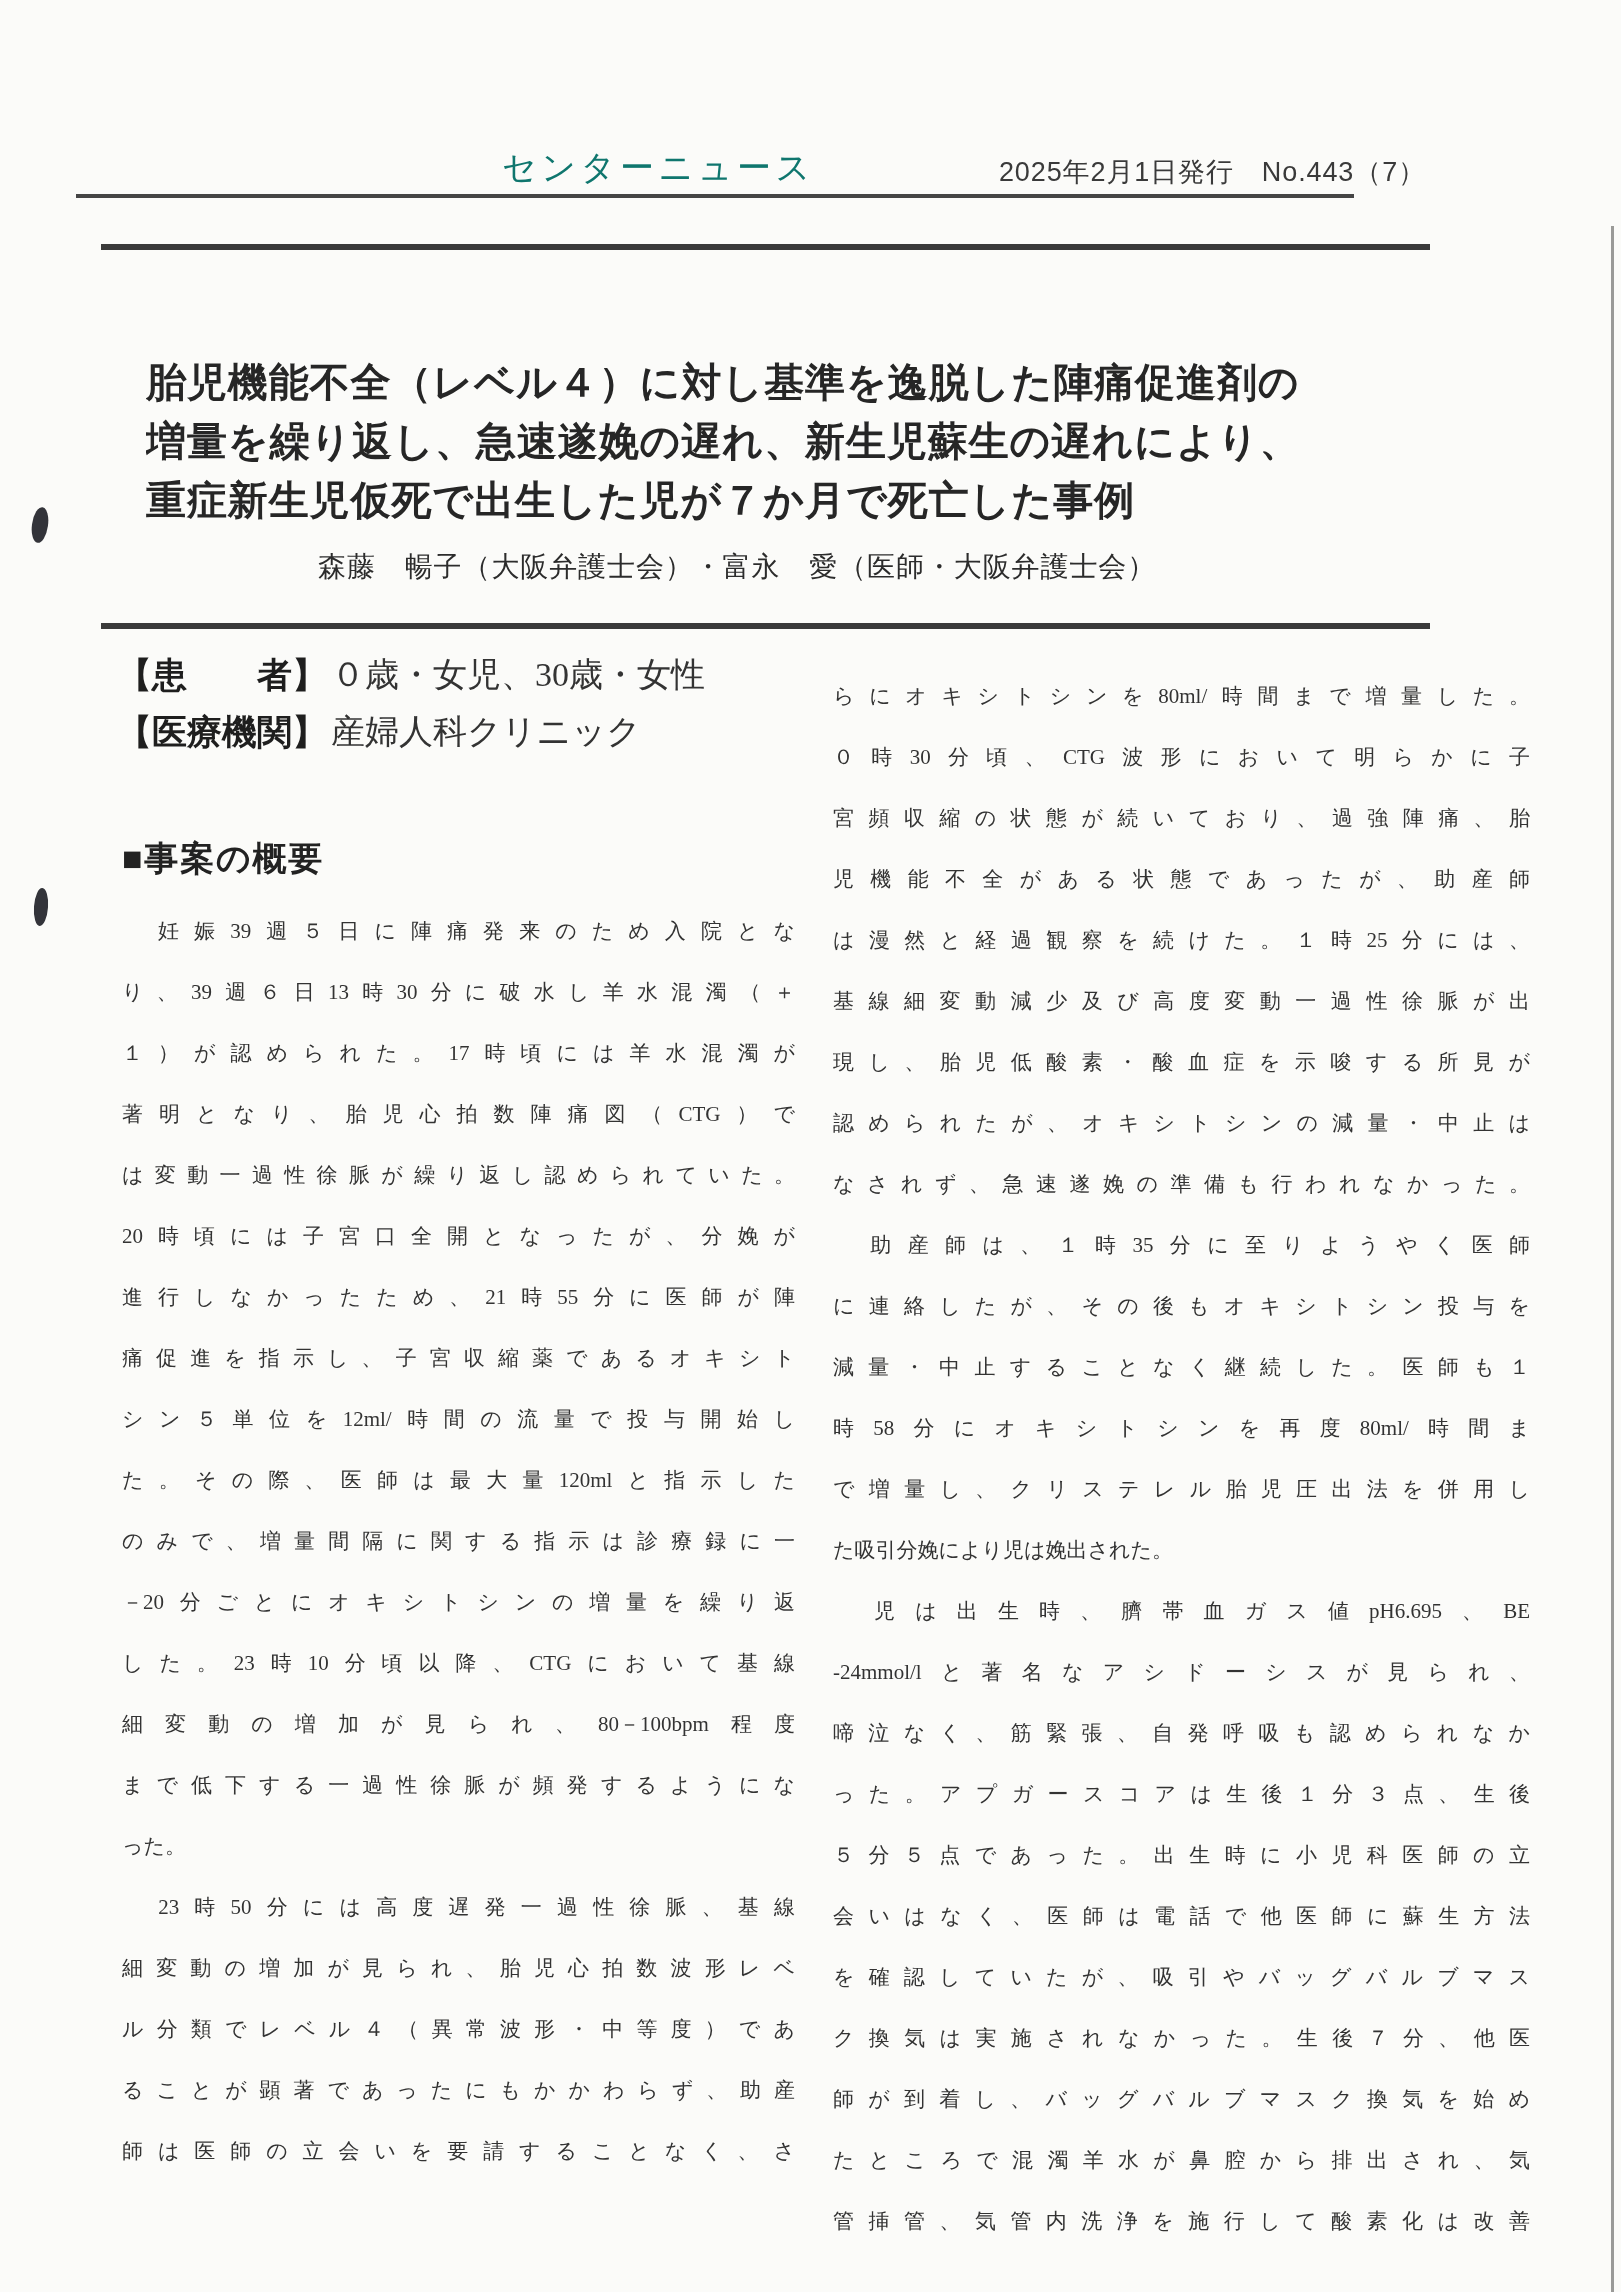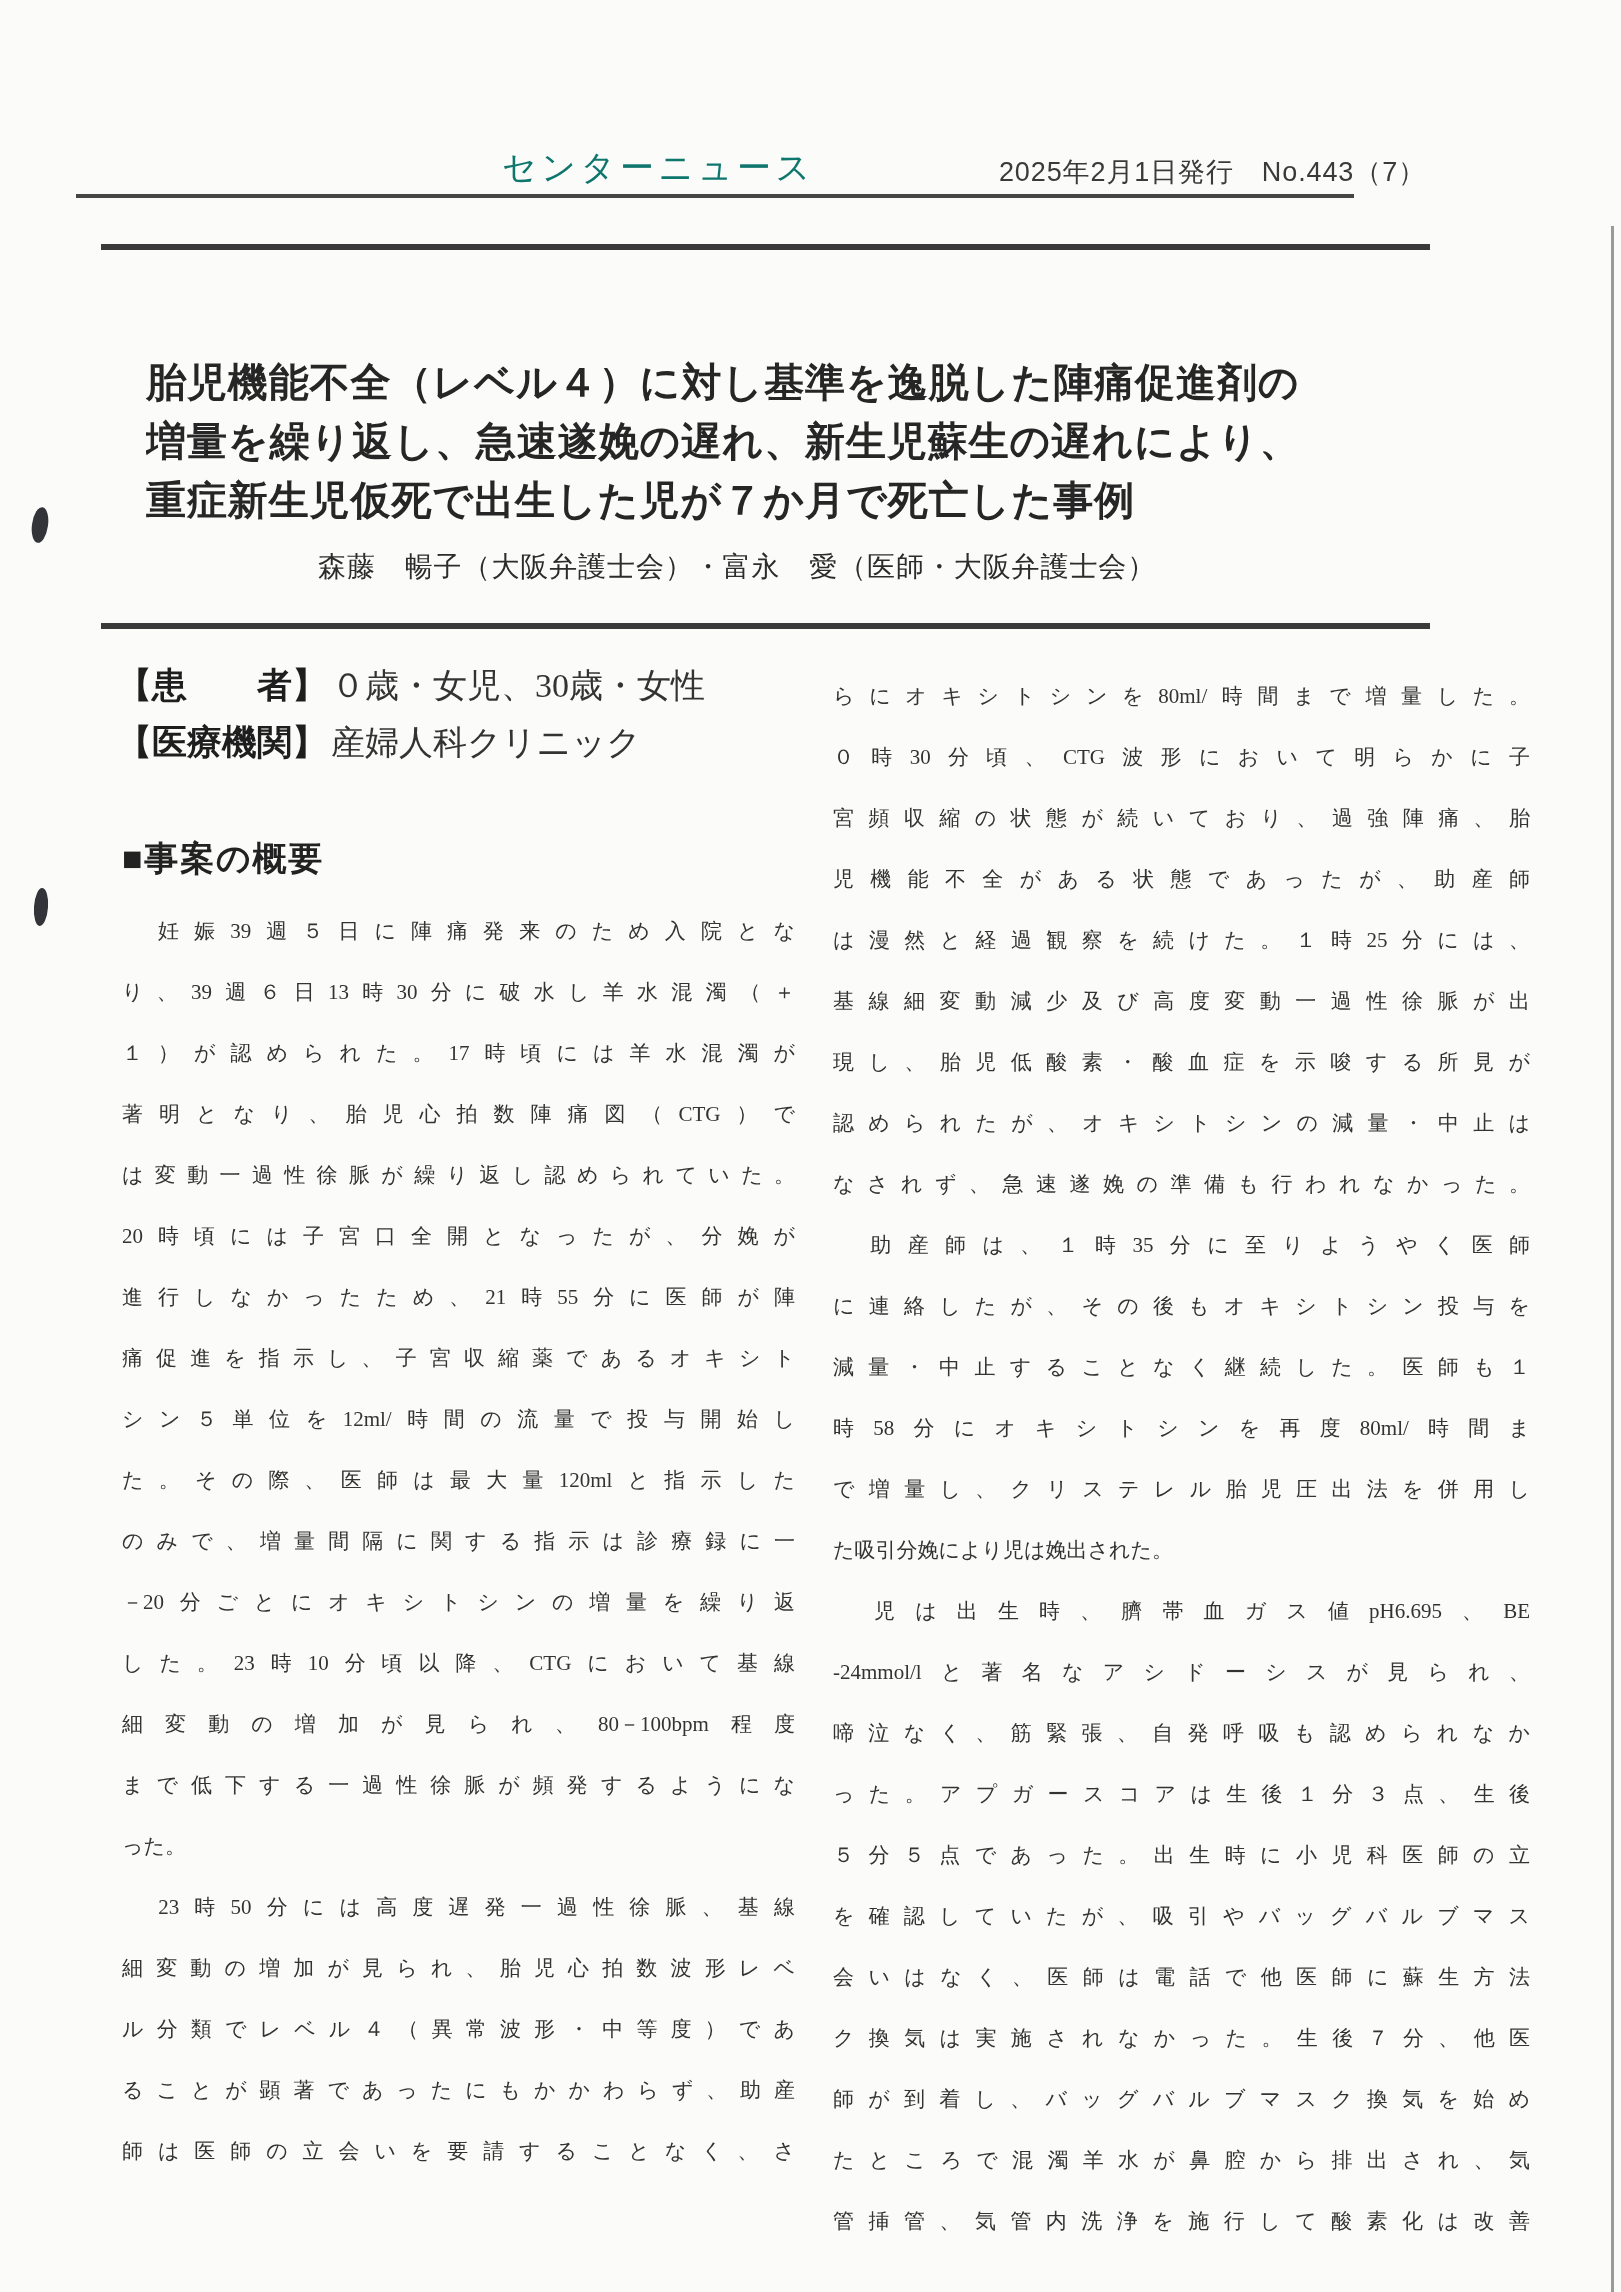--- a/index.html
+++ b/index.html
@@ -45,21 +45,21 @@
     color:#262626;
   }
   .headline .text-line { height:59px; line-height:59px; overflow:hidden; }
   .authors {
     position:absolute; left:318px; top:548px;
     font-size:28px; color:#2c2c2c; letter-spacing:0.9px;font-family:Liberation Mono, monospace;
   }
 
   
   .case-info { position:absolute; left:117px; top:652px; }
-  .case-row { display:flex; align-items:flex-end; height:57px; }
+  .case-row { display:flex; align-items:flex-start; height:57px; }
   .case-label {
     font-family:"Liberation Sans","DejaVu Sans",sans-serif;
     font-weight:700; font-size:35px; color:#1e1e1e;
   }
   .case-value { font-size:34px; margin-left:4px; color:#333; }
 
   
   .overview-heading {
     position:absolute; left:122px; top:836px; margin:0;
     font-family:"Liberation Sans","DejaVu Sans",sans-serif;
@@ -149,22 +149,22 @@
       <div class="text-line fill">に連絡したが、その後もオキシトシン投与を</div>
       <div class="text-line fill">減量・中止することなく継続した。医師も１</div>
       <div class="text-line fill">時58分にオキシトシンを再度80ml/時間ま</div>
       <div class="text-line fill">で増量し、クリステレル胎児圧出法を併用し</div>
       <div class="text-line">た吸引分娩により児は娩出された。</div>
       <div class="text-line fill">　児は出生時、臍帯血ガス値pH6.695、BE</div>
       <div class="text-line fill">-24mmol/lと著名なアシドーシスが見られ、</div>
       <div class="text-line fill">啼泣なく、筋緊張、自発呼吸も認められなか</div>
       <div class="text-line fill">った。アプガースコアは生後１分３点、生後</div>
       <div class="text-line fill">５分５点であった。出生時に小児科医師の立</div>
+      <div class="text-line fill">会いはなく、医師は電話で他医師に蘇生方法</div>
       <div class="text-line fill">を確認していたが、吸引やバッグバルブマス</div>
-      <div class="text-line fill">会いはなく、医師は電話で他医師に蘇生方法</div>
       <div class="text-line fill">ク換気は実施されなかった。生後７分、他医</div>
       <div class="text-line fill">師が到着し、バッグバルブマスク換気を始め</div>
       <div class="text-line fill">たところで混濁羊水が鼻腔から排出され、気</div>
       <div class="text-line fill">管挿管、気管内洗浄を施行して酸素化は改善</div>
     </div>
 
   <div class="speck s1"></div>
   <div class="speck s2"></div>
   <div class="scan-edge"></div>
 

